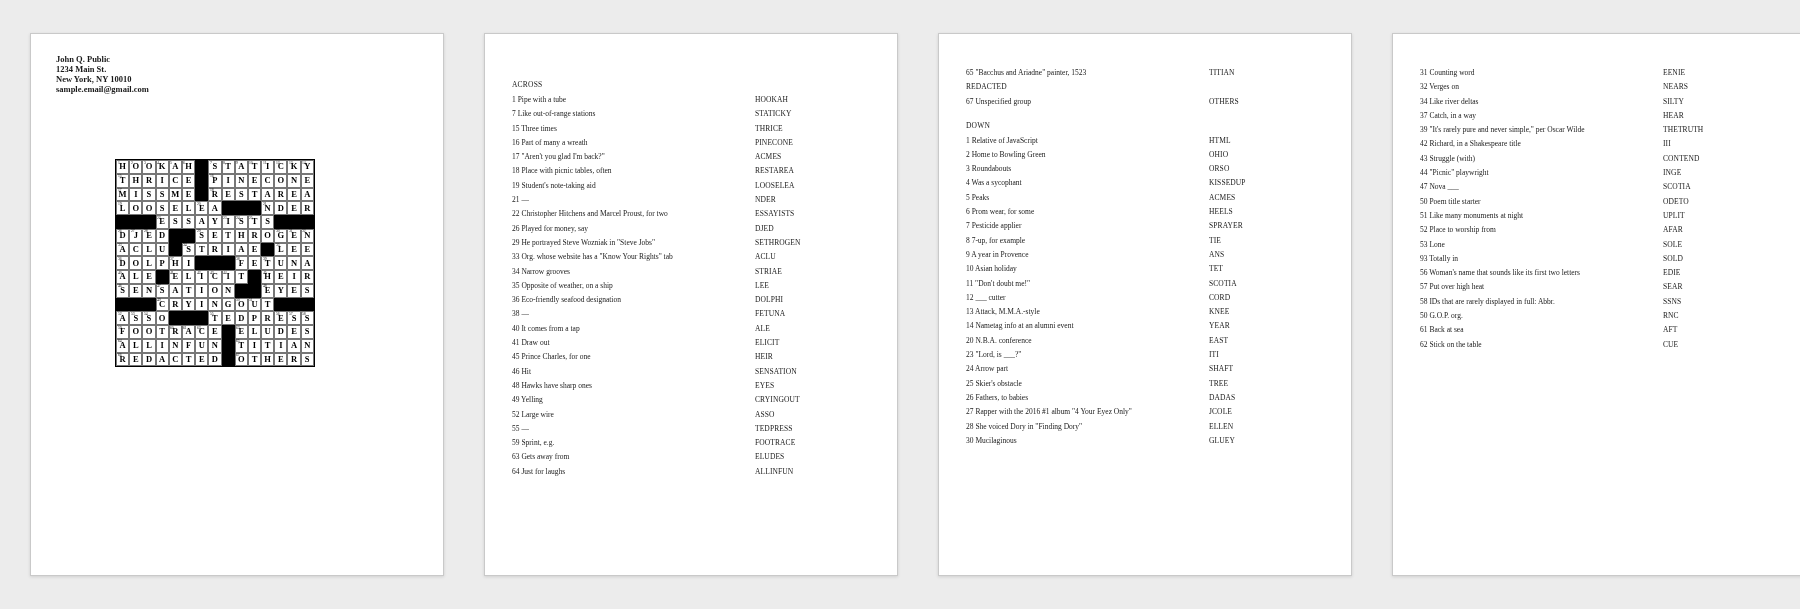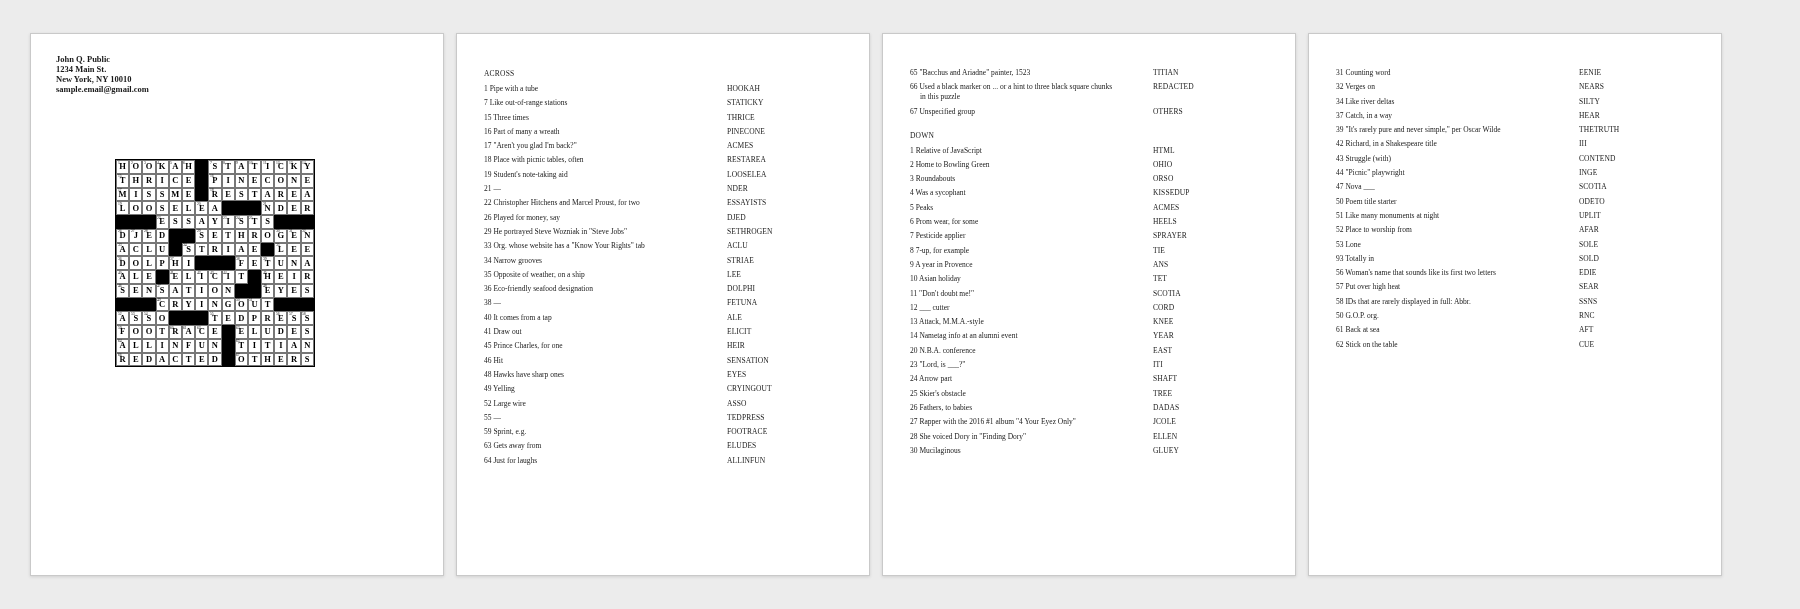--- a/index.html
+++ b/index.html
@@ -5,21 +5,21 @@
   html,body{margin:0;padding:0;}
   body{
     width:1800px;height:609px;overflow:hidden;
     background:#ececec;
     font-family:"Liberation Serif","DejaVu Serif",serif;
   }
   .workspace{
     box-sizing:border-box;
     width:1800px;height:609px;
     padding:33px 30px;
-    display:flex;gap:12px;
+    display:flex;gap:40px;
   }
   .page{
     position:relative;flex:none;
     width:414px;height:543px;
     background:#ffffff;
     border:1px solid #c9c9c9;
     box-shadow:0 1px 3px rgba(0,0,0,0.12);
     box-sizing:border-box;
     color:#1a1a1a;
   }
@@ -57,21 +57,21 @@
   
   .clues{
     position:absolute;left:0;top:0;right:0;
     padding:34px 10px 0 27px;
     font-size:7.5px;line-height:10px;
   }
   .section-header{
     margin:14px 0 5px 0;
     letter-spacing:0.2px;
   }
-  .clues .section-header:first-child{margin-top:1px;}
+  .clues .section-header:first-child{margin-top:12px;}
   .clue-row{
     display:flex;align-items:flex-start;
     margin-bottom:4.3px;
   }
   .clue-text{
     flex:none;width:233px;
     padding-left:10px;text-indent:-10px;
     white-space:pre-wrap;
   }
   .clue-answer{flex:none;letter-spacing:0.1px;}
@@ -875,22 +875,20 @@
         </div>
       </div>
   </div>
   <div class="page">
     <div class="clues">
         <div class="clue-row">
           <div class="clue-text">65 "Bacchus and Ariadne" painter, 1523</div>
           <div class="clue-answer">TITIAN</div>
         </div>
         <div class="clue-row">
-          <div class="clue-text">66 Used a black marker on ... or a hint to three black square chunks
-in this puzzle</div>
           <div class="clue-answer">REDACTED</div>
         </div>
         <div class="clue-row">
           <div class="clue-text">67 Unspecified group</div>
           <div class="clue-answer">OTHERS</div>
         </div>
         <div class="section-header">DOWN</div>
         <div class="clue-row">
           <div class="clue-text">1 Relative of JavaScript</div>
           <div class="clue-answer">HTML</div>

